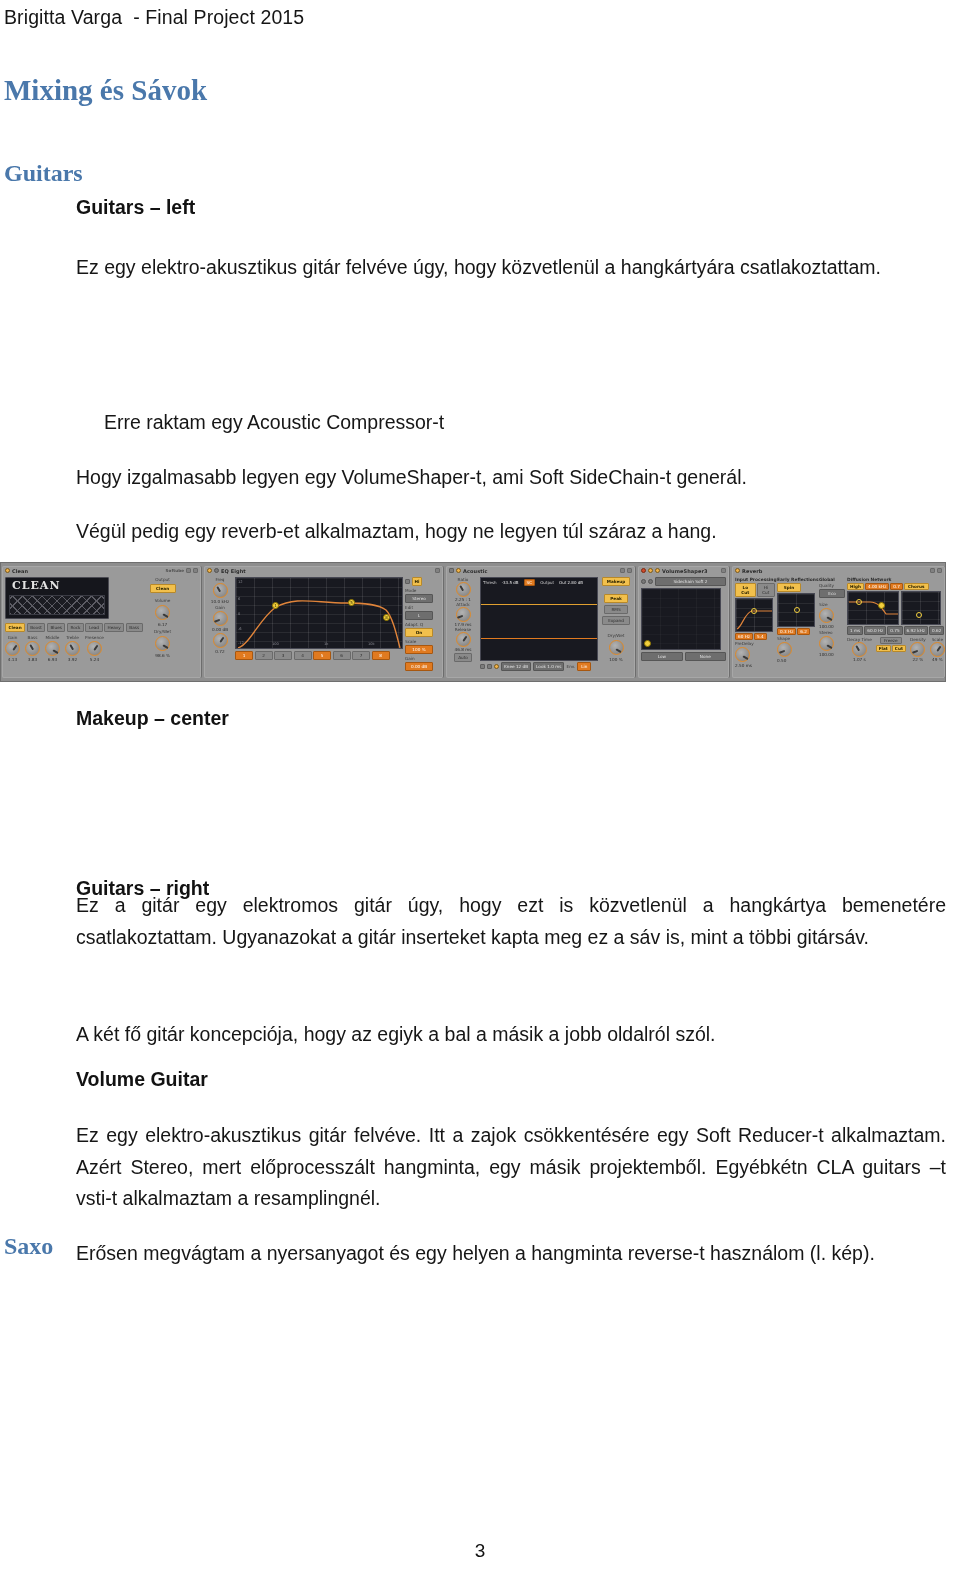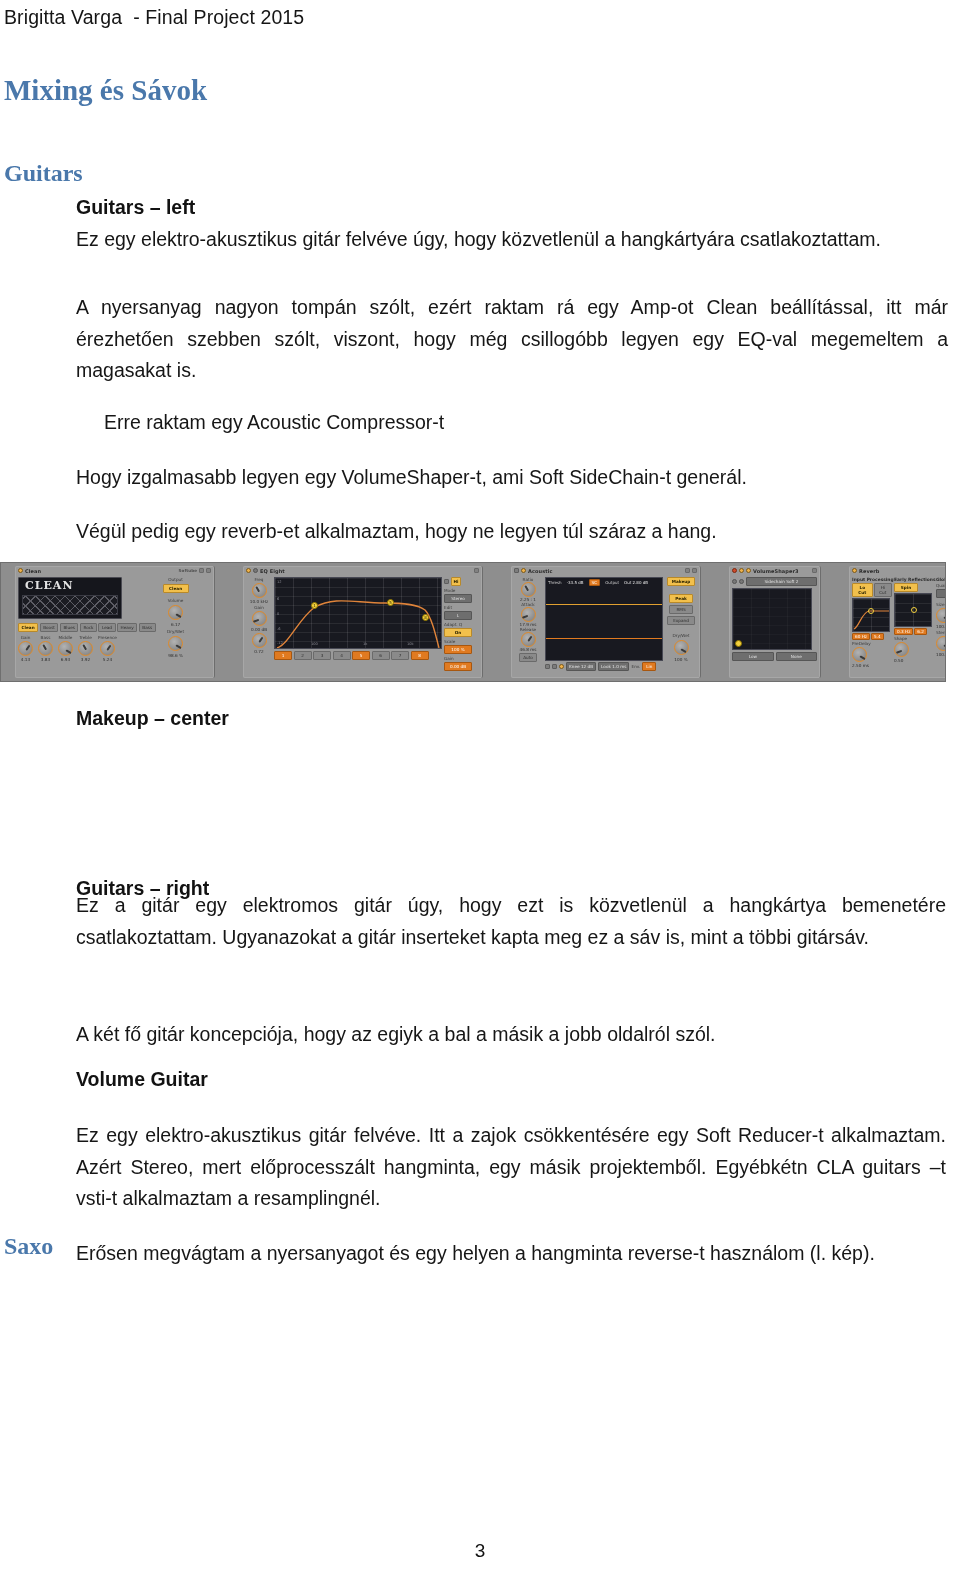--- a/index.html
+++ b/index.html
@@ -96,21 +96,21 @@
     font-family: "DejaVu Sans", sans-serif;
     font-size: 4.4px;
     color: #d8d8d8;
     user-select: none;
   }
   .dev {
     position: relative;
     background: #9a9a9a;
     border-right: 1px solid #6d6d6d;
     border-radius: 2px;
-    margin: 3px 14px;
+    margin: 3px 1px;
     padding: 0;
     box-shadow: inset 0 0 0 1px #a7a7a7;
     flex: none;
     overflow: hidden;
   }
   .dev-title {
     height: 9px;
     display: flex; align-items: center;
     gap: 2px;
     padding: 0 3px;
@@ -232,23 +232,22 @@
 <div class="page">
 
   <div class="doc-header">Brigitta Varga  - Final Project 2015</div>
 
   <div class="h1-blue">Mixing és Sávok</div>
 
   <div class="h2-blue">Guitars</div>
 
   <div class="h3-bold" style="top:196px;text-align:center;">Guitars – left</div>
 
-  <div class="para nojust" style="top:224px; width:872px;">Ez egy elektro-akusztikus gitár felvéve úgy, hogy közvetlenül a hangkártyára csatlakoztattam.</div>
-
-  <div class="para" style="top:292px; width:872px;">A nyersanyag nagyon tompán szólt, ezért raktam rá egy Amp-ot Clean beállítással, itt már érezhetően szebben szólt, viszont, hogy még csillogóbb legyen egy EQ-val megemeltem a magasakat is.</div>
+  <div class="para nojust" style="top:252px; width:872px;">Ez egy elektro-akusztikus gitár felvéve úgy, hogy közvetlenül a hangkártyára csatlakoztattam.</div>
+
 
   <div class="para nojust" style="top:407px;margin-left:28px;">Erre raktam egy Acoustic Compressor-t</div>
 
   <div class="para nojust" style="top:462px;">Hogy izgalmasabb legyen egy VolumeShaper-t, ami Soft SideChain-t generál.</div>
 
   <div class="para nojust" style="top:516px;">Végül pedig egy reverb-et alkalmaztam, hogy ne legyen túl száraz a hang.</div>
 
   <div class="daw-shot">
 
     <div class="dev" style="width:200px;">

